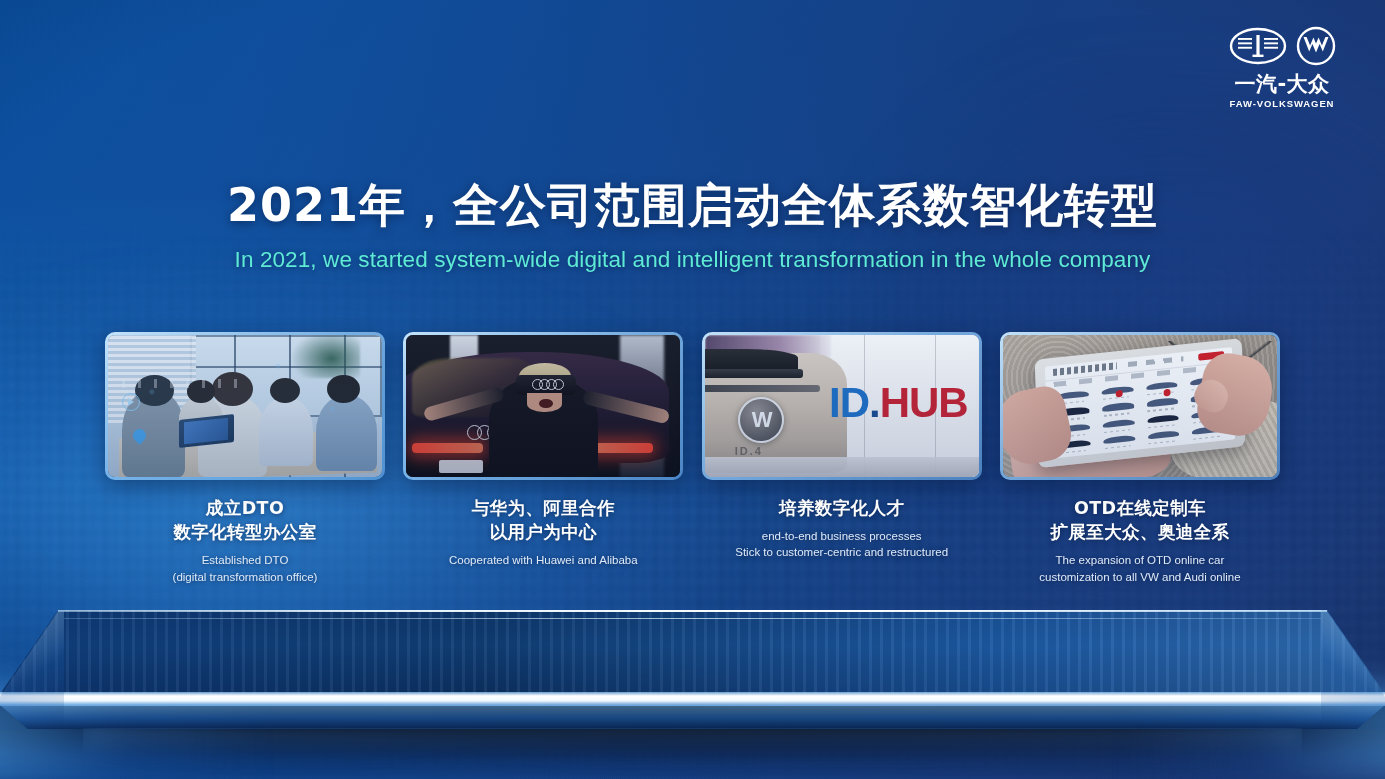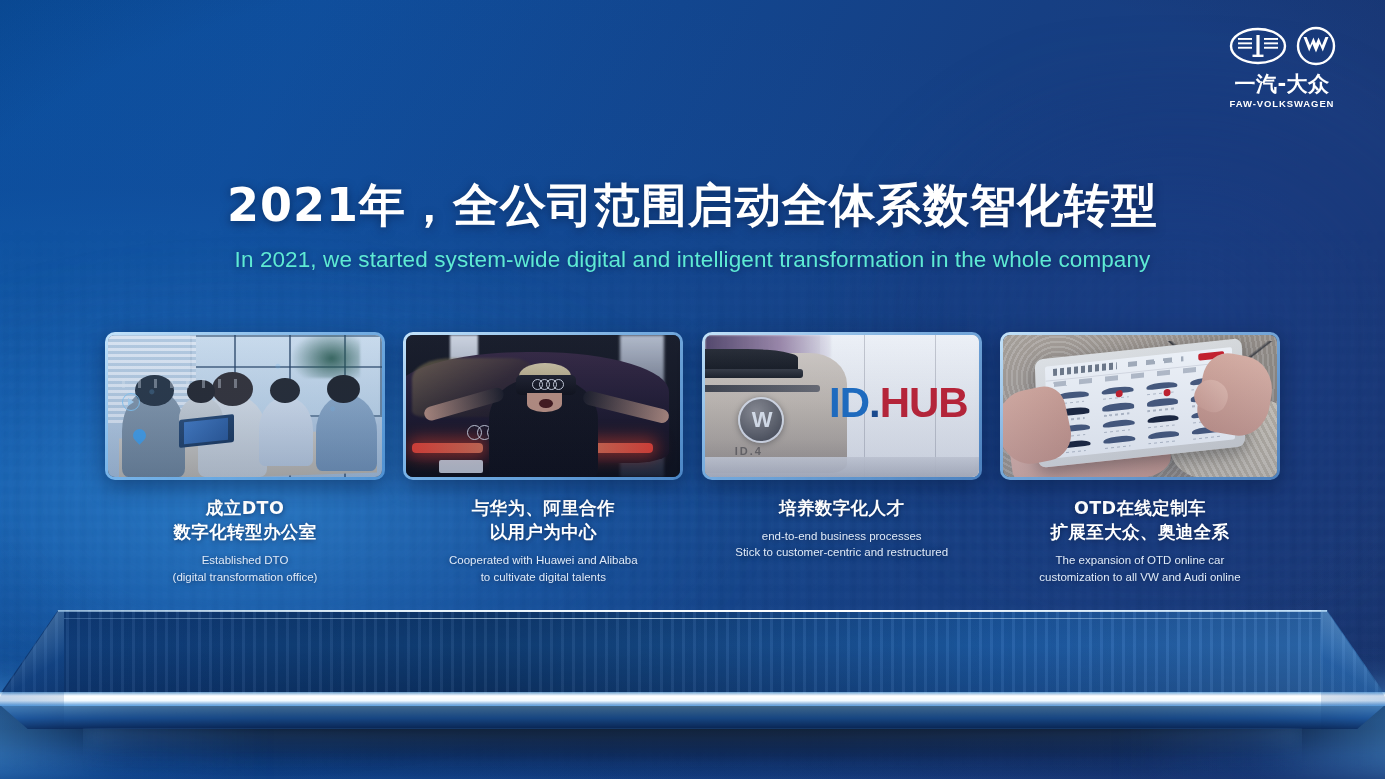--- a/index.html
+++ b/index.html
@@ -694,21 +694,20 @@
           </div>
         </div>
       </div>
       <div class="card-caption">
         <div class="cap-cn">
           <div>与华为、阿里合作</div>
           <div>以用户为中心</div>
         </div>
         <div class="cap-en">
           <div>Cooperated with Huawei and Alibaba</div>
-          <div>to cultivate digital talents</div>
         </div>
       </div>
     </div>
 
     <div class="card">
       <div class="card-frame">
         <div class="card-photo">
           <div class="ph3">
             <div class="wallpanel"></div>
             <div class="wallseam" style="left:58%"></div>

